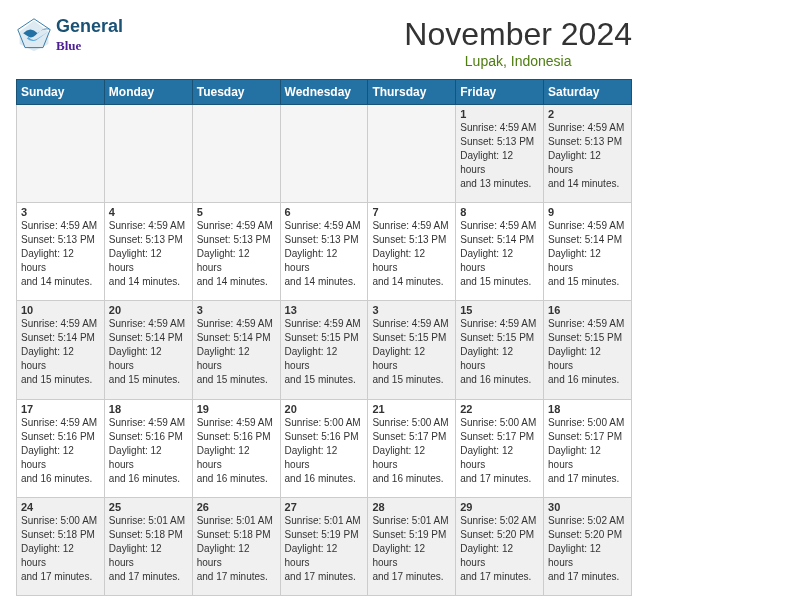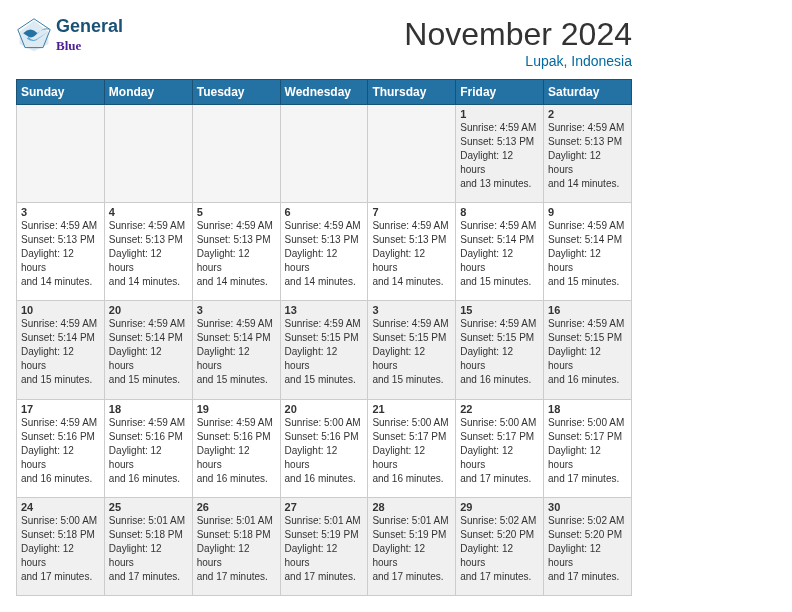--- a/index.html
+++ b/index.html
@@ -26,30 +26,30 @@
     .logo {
       display: flex;
       align-items: center;
     }
     .logo-icon {
       width: 36px;
       height: 36px;
       margin-right: 4px;
     }
     .title-block {
-      text-align: right;
+      text-align: center;
     }
     .month-title {
       font-size: 32px;
       color: #333;
       font-weight: normal;
     }
     .location {
       font-size: 14px;
-      color: #0369a1;
+      color: #4d7c0f;
     }
     .calendar {
       flex: 1;
       border: 1px solid #ccc;
       border-collapse: collapse;
       width: 100%;
       table-layout: fixed;
       padding-left: 30px;
     }
     .calendar th {

